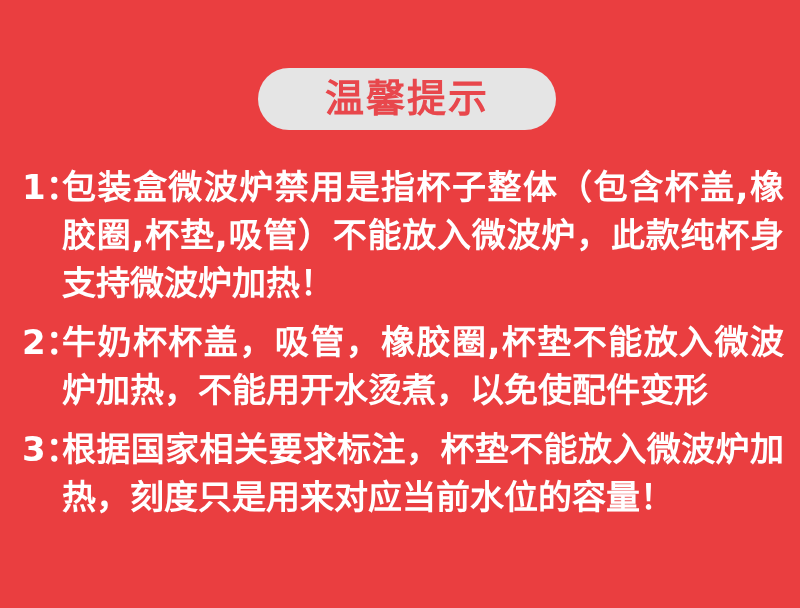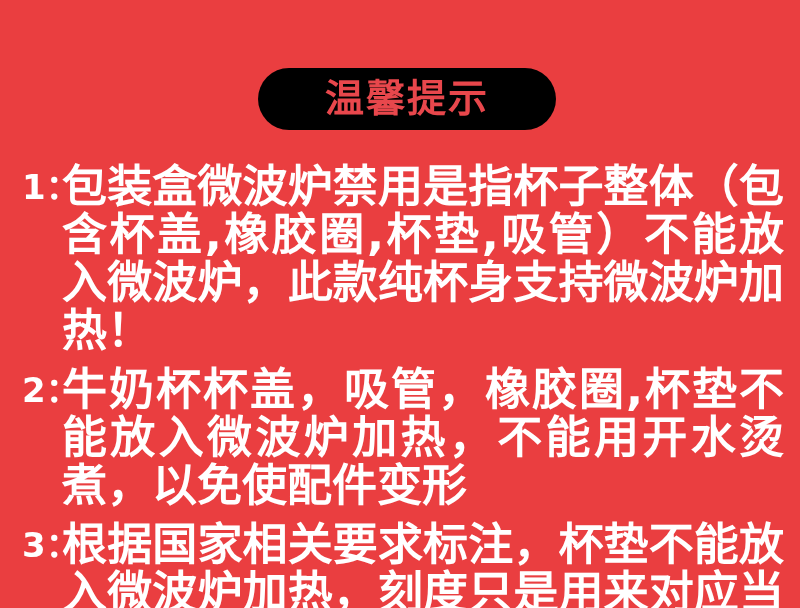--- a/index.html
+++ b/index.html
@@ -23,21 +23,21 @@
     box-sizing: border-box;
   }
 
   
   #title-badge {
     position: absolute;
     left: 258px;
     top: 68px;
     width: 298px;
     height: 62px;
-    background: #000000;
+    background: #e5e5e5;
     border-radius: 31px;
     display: flex;
     align-items: center;
     justify-content: center;
     box-sizing: border-box;
   }
   #title-badge .title-text {
     color: #e8474c;
     font-size: 39px;
     font-weight: bold;
@@ -75,21 +75,21 @@
     font-size: 34px;
     font-weight: bold;
     line-height: 48px;
     white-space: nowrap;
     letter-spacing: 0px;
   }
 
   .notice-body {
     flex: 1 1 auto;
     color: #ffffff;
-    font-size: 45px;
+    font-size: 34px;
     font-weight: bold;
     line-height: 48px;
     text-align: justify;
     text-justify: inter-character;
     word-break: break-all;
   }
 </style>
 </head>
 <body>
 

